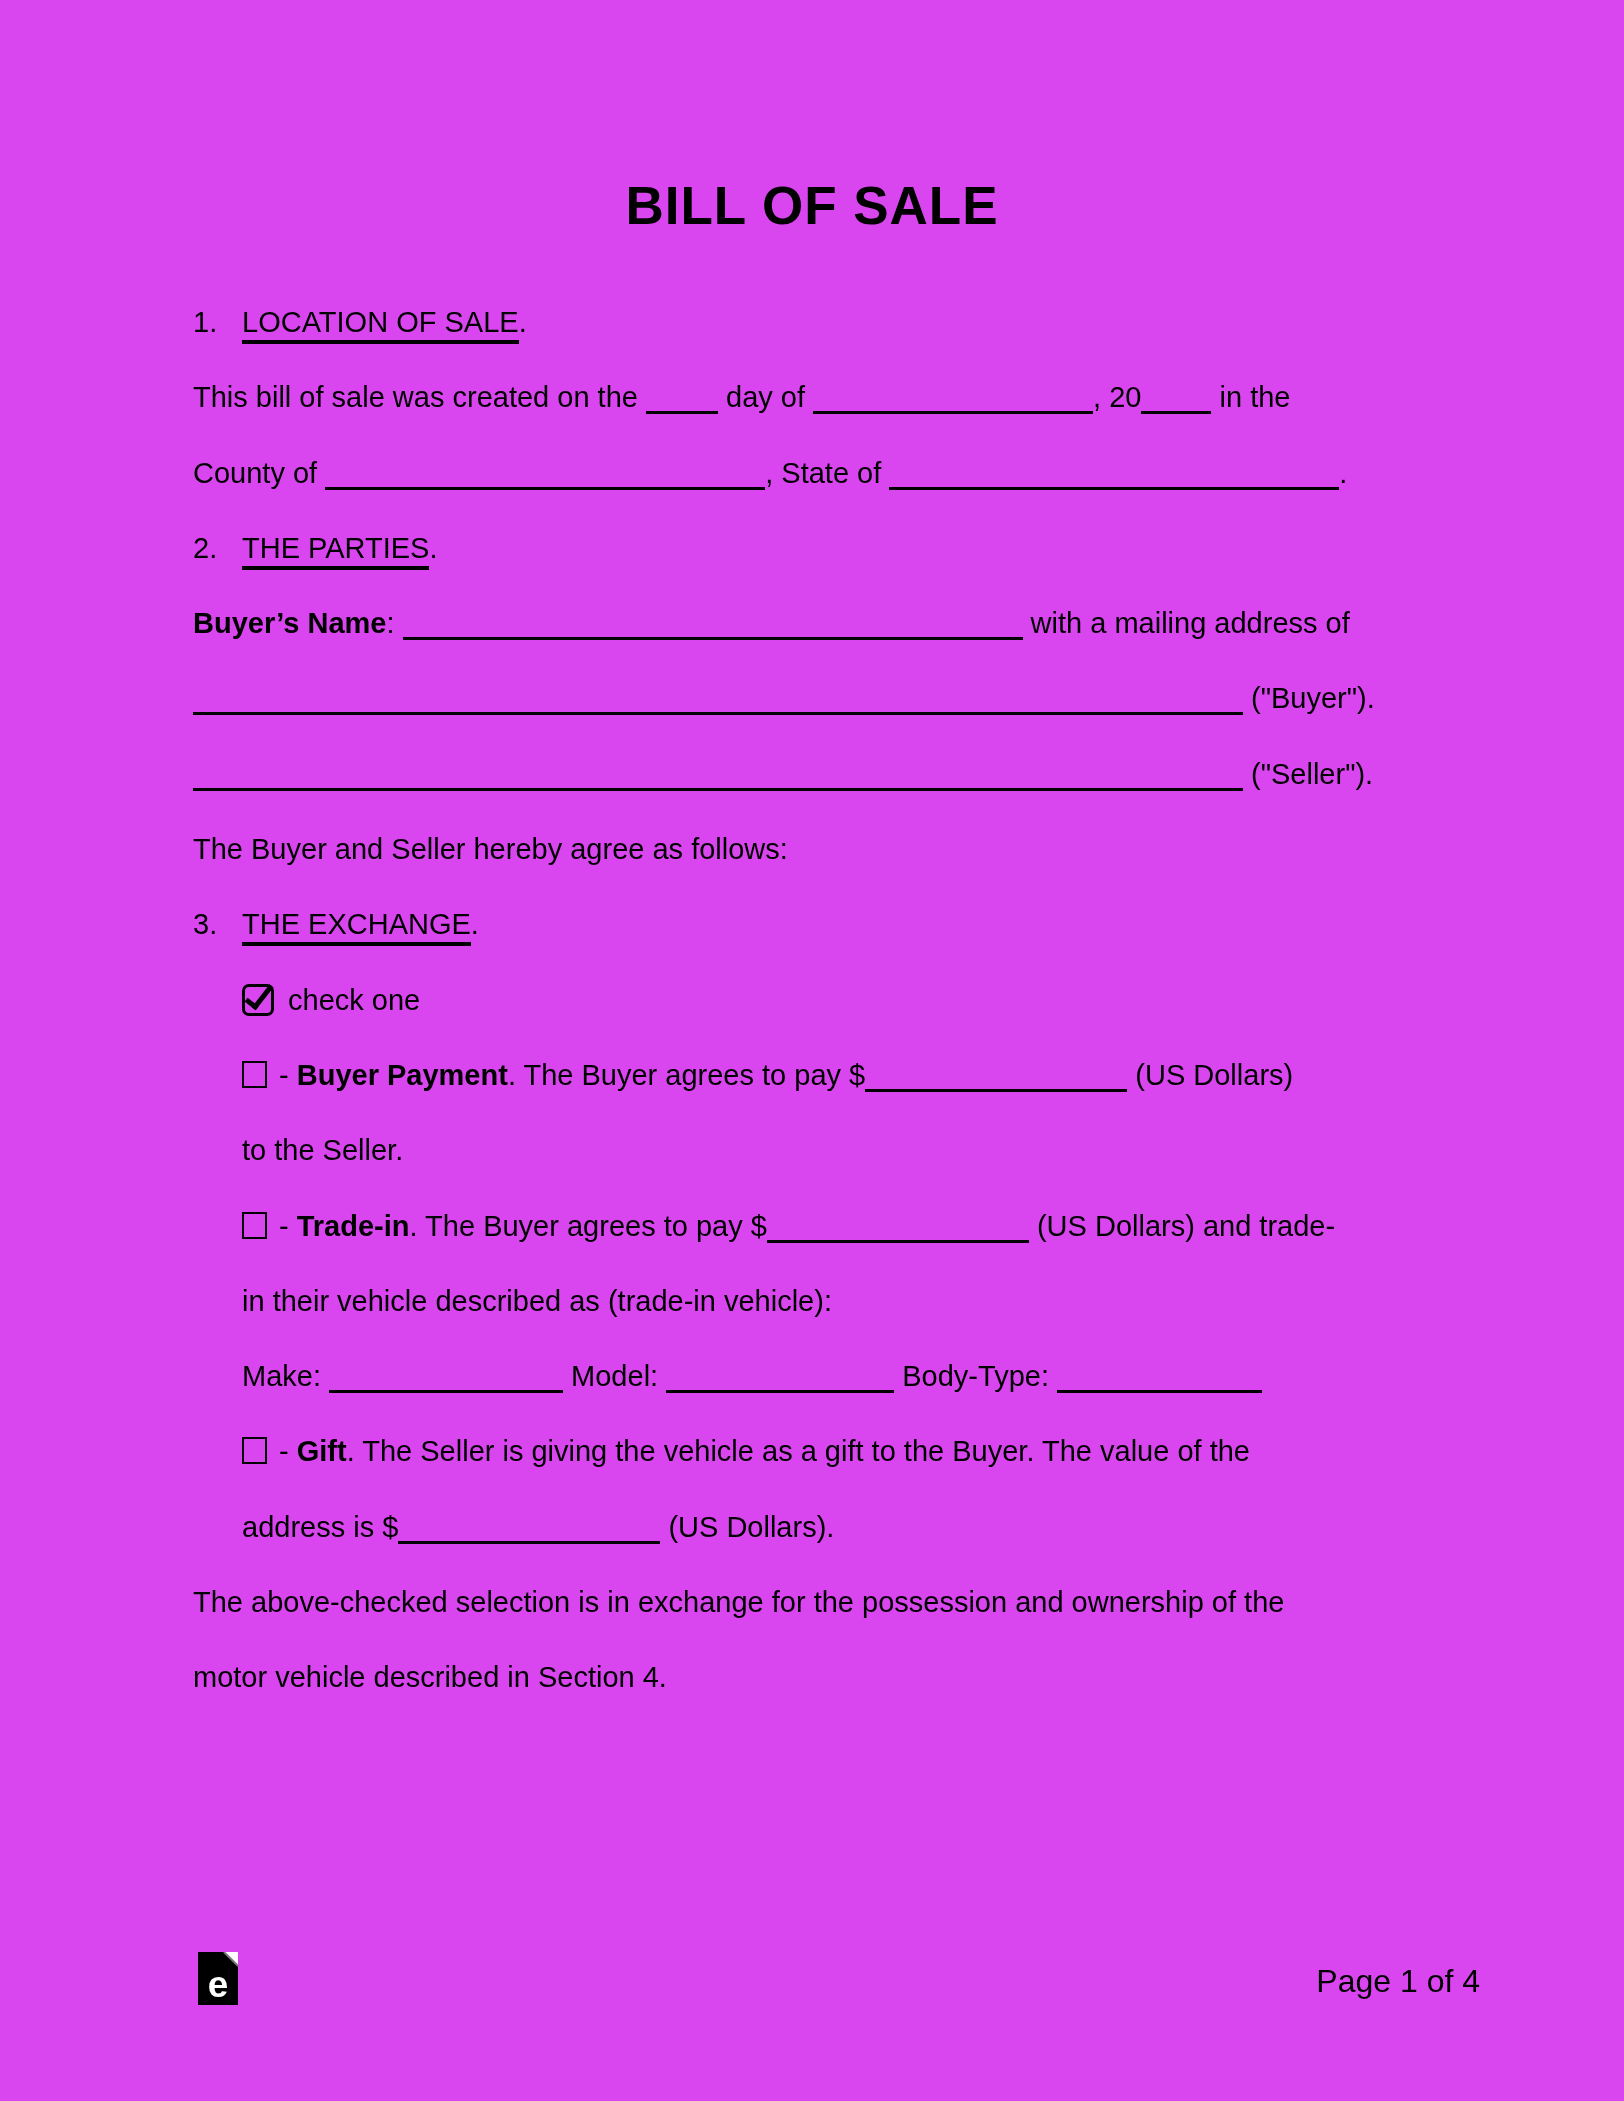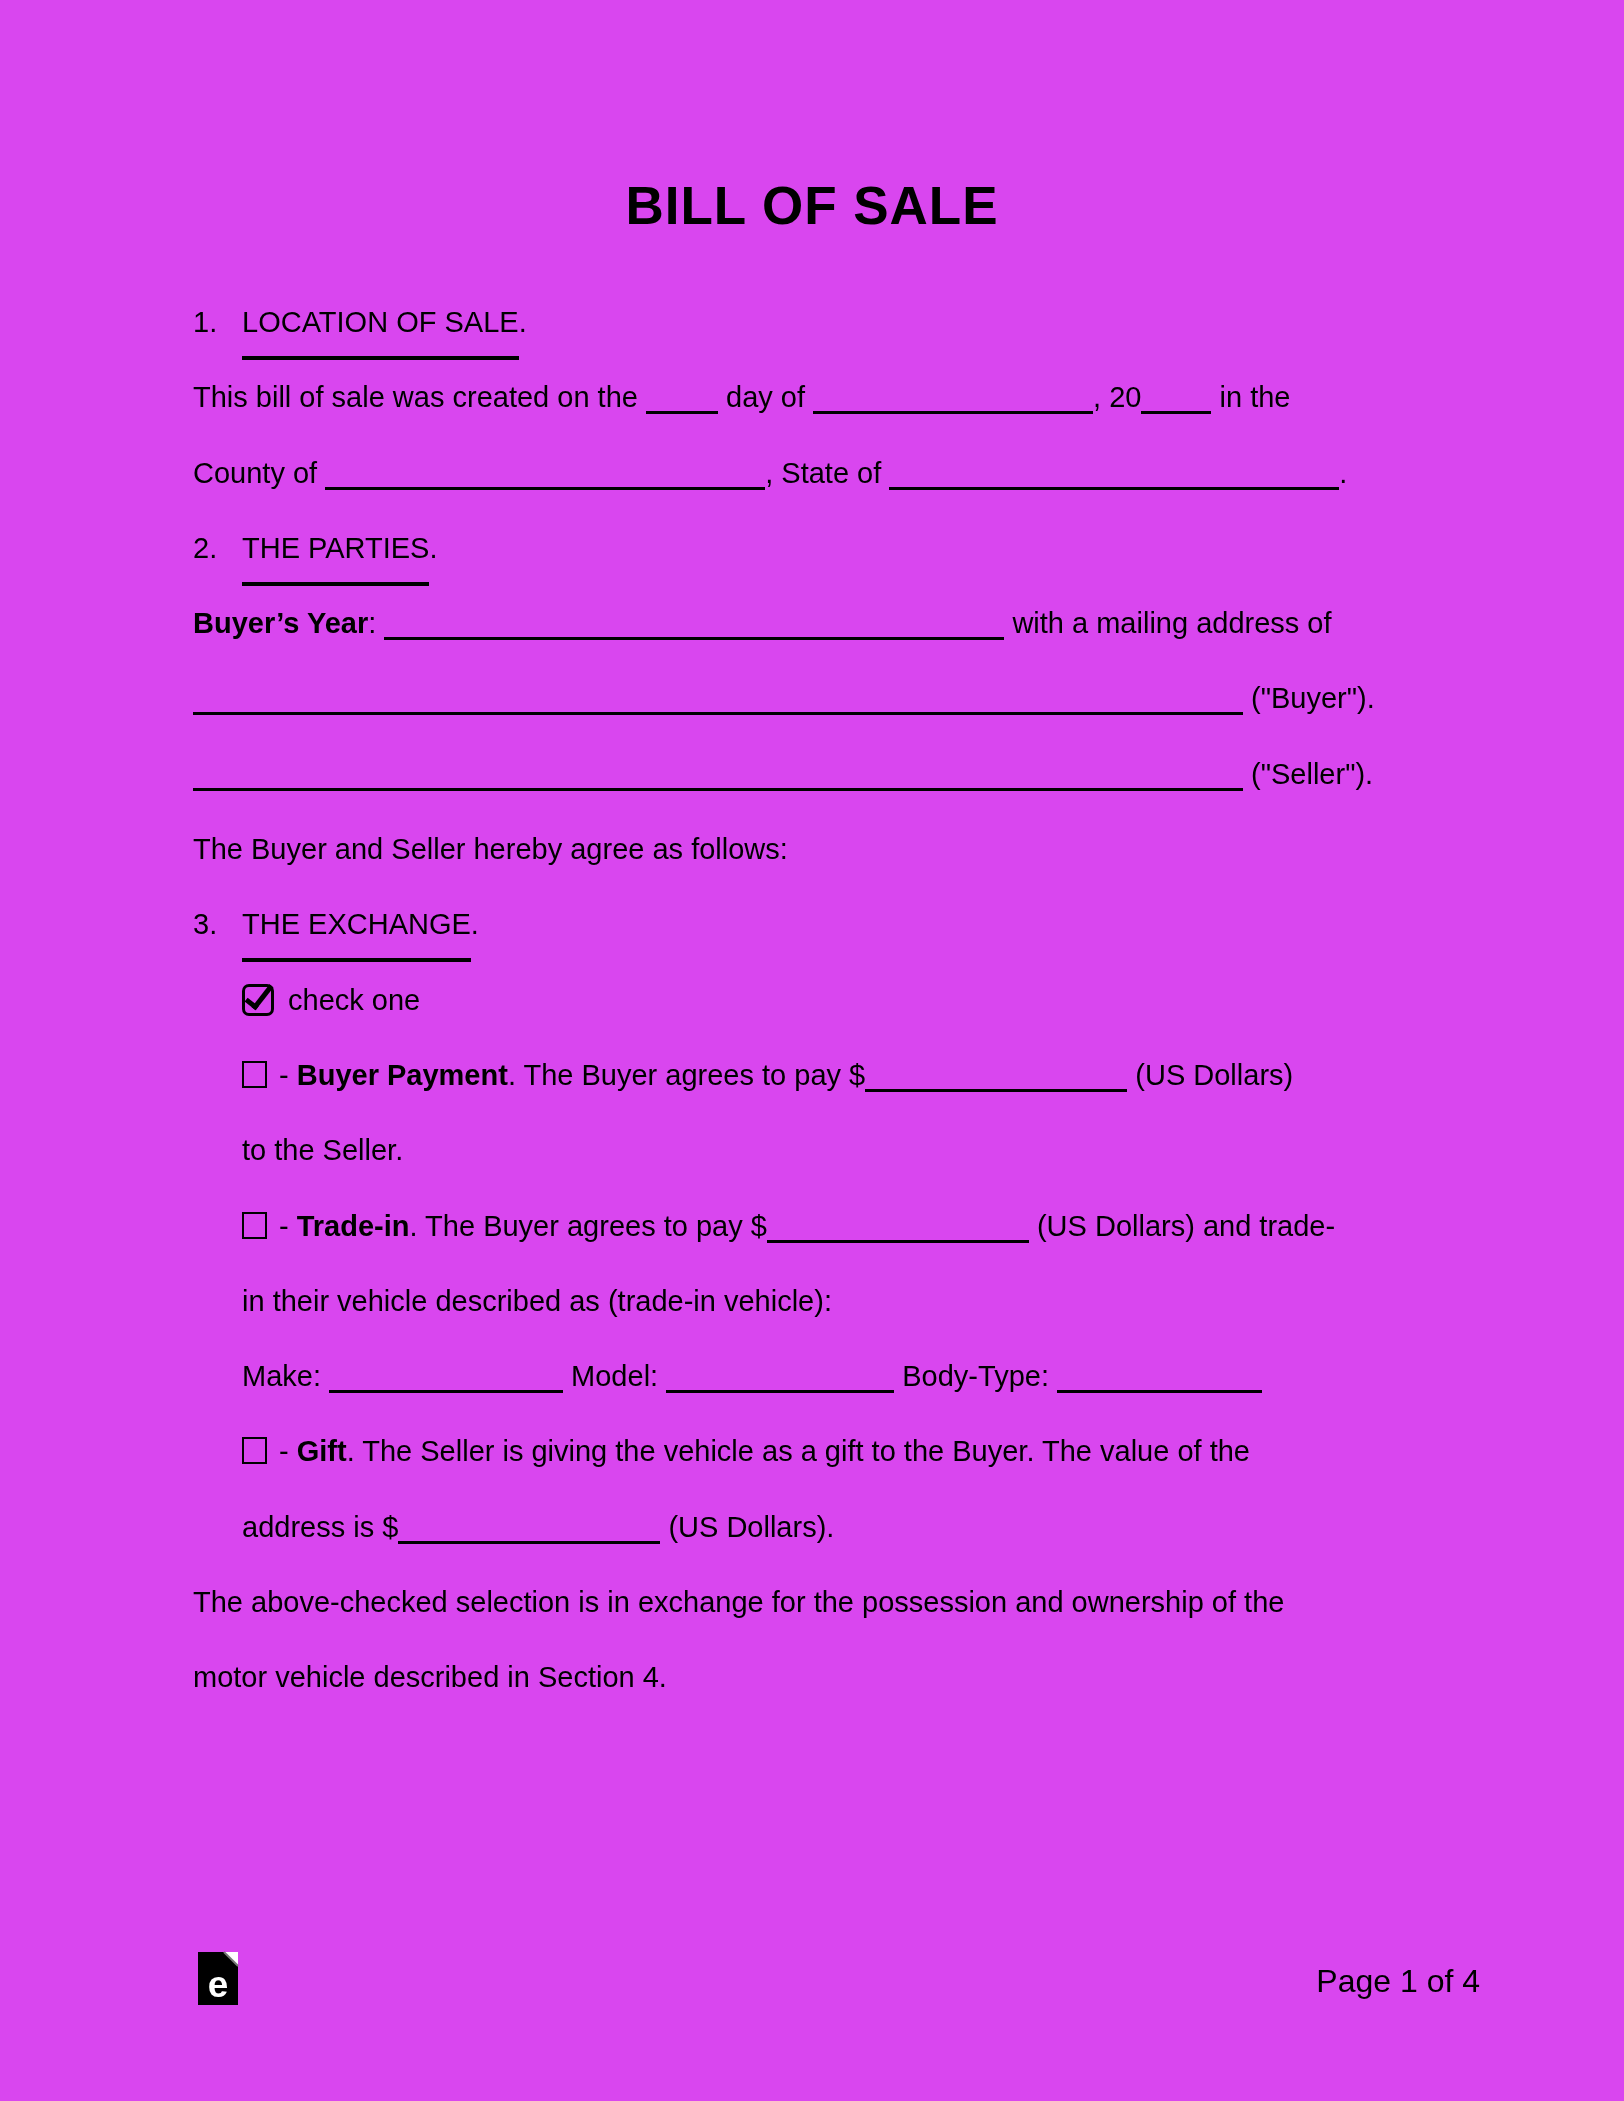--- a/index.html
+++ b/index.html
@@ -32,21 +32,21 @@
   }
   .line {
     height: 75.3px;
     line-height: 75.3px;
     white-space: nowrap;
   }
   .line.indent { padding-left: 49px; }
   .hnum { display: inline-block; width: 49px; }
   .hul {
     border-bottom: 4px solid #000;
-    padding-bottom: 18px;
+    padding-bottom: 2px;
   }
   .b { font-weight: bold; }
   .blank {
     display: inline-block;
     height: 4px;
     border-bottom: 3px solid #000;
     vertical-align: -7px;
   }
   .cbx-checked {
     display: inline-block;
@@ -122,21 +122,21 @@
 
 <div class="page">
 
   <div class="title">BILL OF SALE</div>
 
   <div class="content" id="doc-lines">
       <div class="line"><span class="hnum">1.</span><span class="hul">LOCATION OF SALE</span><span>.</span></div>
       <div class="line"><span>This bill of sale was created on the </span><span class="blank" style="width: 72px;"></span><span> day of </span><span class="blank" style="width: 280px;"></span><span>, 20</span><span class="blank" style="width: 70px;"></span><span> in the</span></div>
       <div class="line"><span>County of </span><span class="blank" style="width: 440px;"></span><span>, State of </span><span class="blank" style="width: 450px;"></span><span>.</span></div>
       <div class="line"><span class="hnum">2.</span><span class="hul">THE PARTIES</span><span>.</span></div>
-      <div class="line"><span class="b">Buyer’s Year</span><span>: </span><span class="blank" style="width: 620px;"></span><span> with a mailing address of</span></div>
+      <div class="line"><span class="b">Buyer’s Name</span><span>: </span><span class="blank" style="width: 620px;"></span><span> with a mailing address of</span></div>
       <div class="line"><span class="blank" style="width: 1050px;"></span><span> ("Buyer").</span></div>
       <div class="line"><span class="blank" style="width: 1050px;"></span><span> ("Seller").</span></div>
       <div class="line"><span>The Buyer and Seller hereby agree as follows:</span></div>
       <div class="line"><span class="hnum">3.</span><span class="hul">THE EXCHANGE</span><span>.</span></div>
       <div class="line indent"><span class="cbx-checked"></span><span>check one</span></div>
       <div class="line indent"><span class="cbx-empty"></span><span>- </span><span class="b">Buyer Payment</span><span>. The Buyer agrees to pay $</span><span class="blank" style="width: 262px;"></span><span> (US Dollars)</span></div>
       <div class="line indent"><span>to the Seller.</span></div>
       <div class="line indent"><span class="cbx-empty"></span><span>- </span><span class="b">Trade-in</span><span>. The Buyer agrees to pay $</span><span class="blank" style="width: 262px;"></span><span> (US Dollars) and trade-</span></div>
       <div class="line indent"><span>in their vehicle described as (trade-in vehicle):</span></div>
       <div class="line indent"><span>Make: </span><span class="blank" style="width: 234px;"></span><span> Model: </span><span class="blank" style="width: 228px;"></span><span> Body-Type: </span><span class="blank" style="width: 205px;"></span></div>

